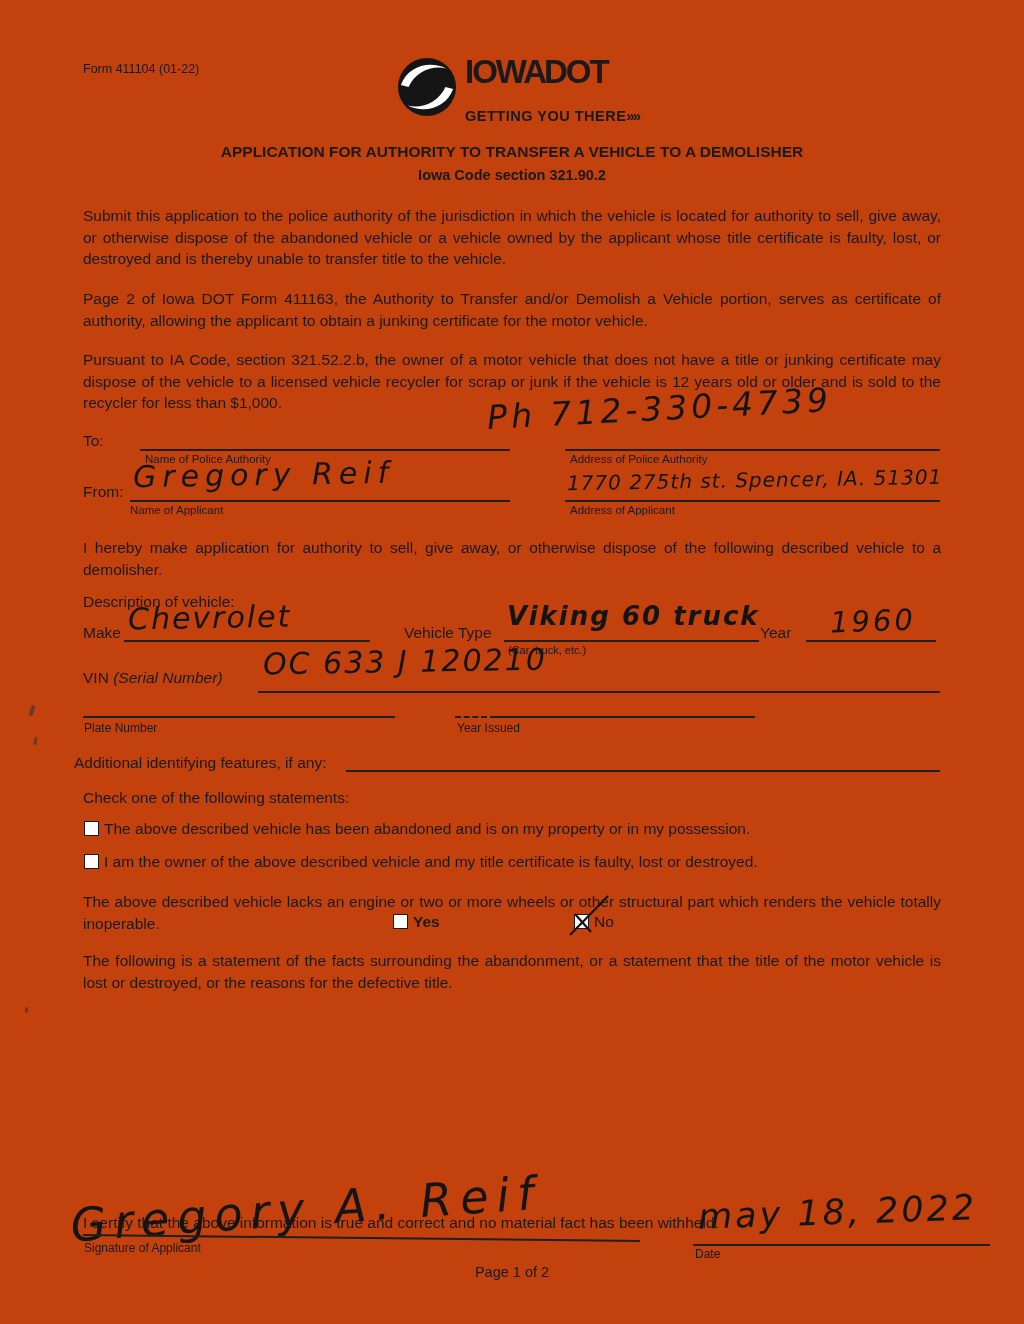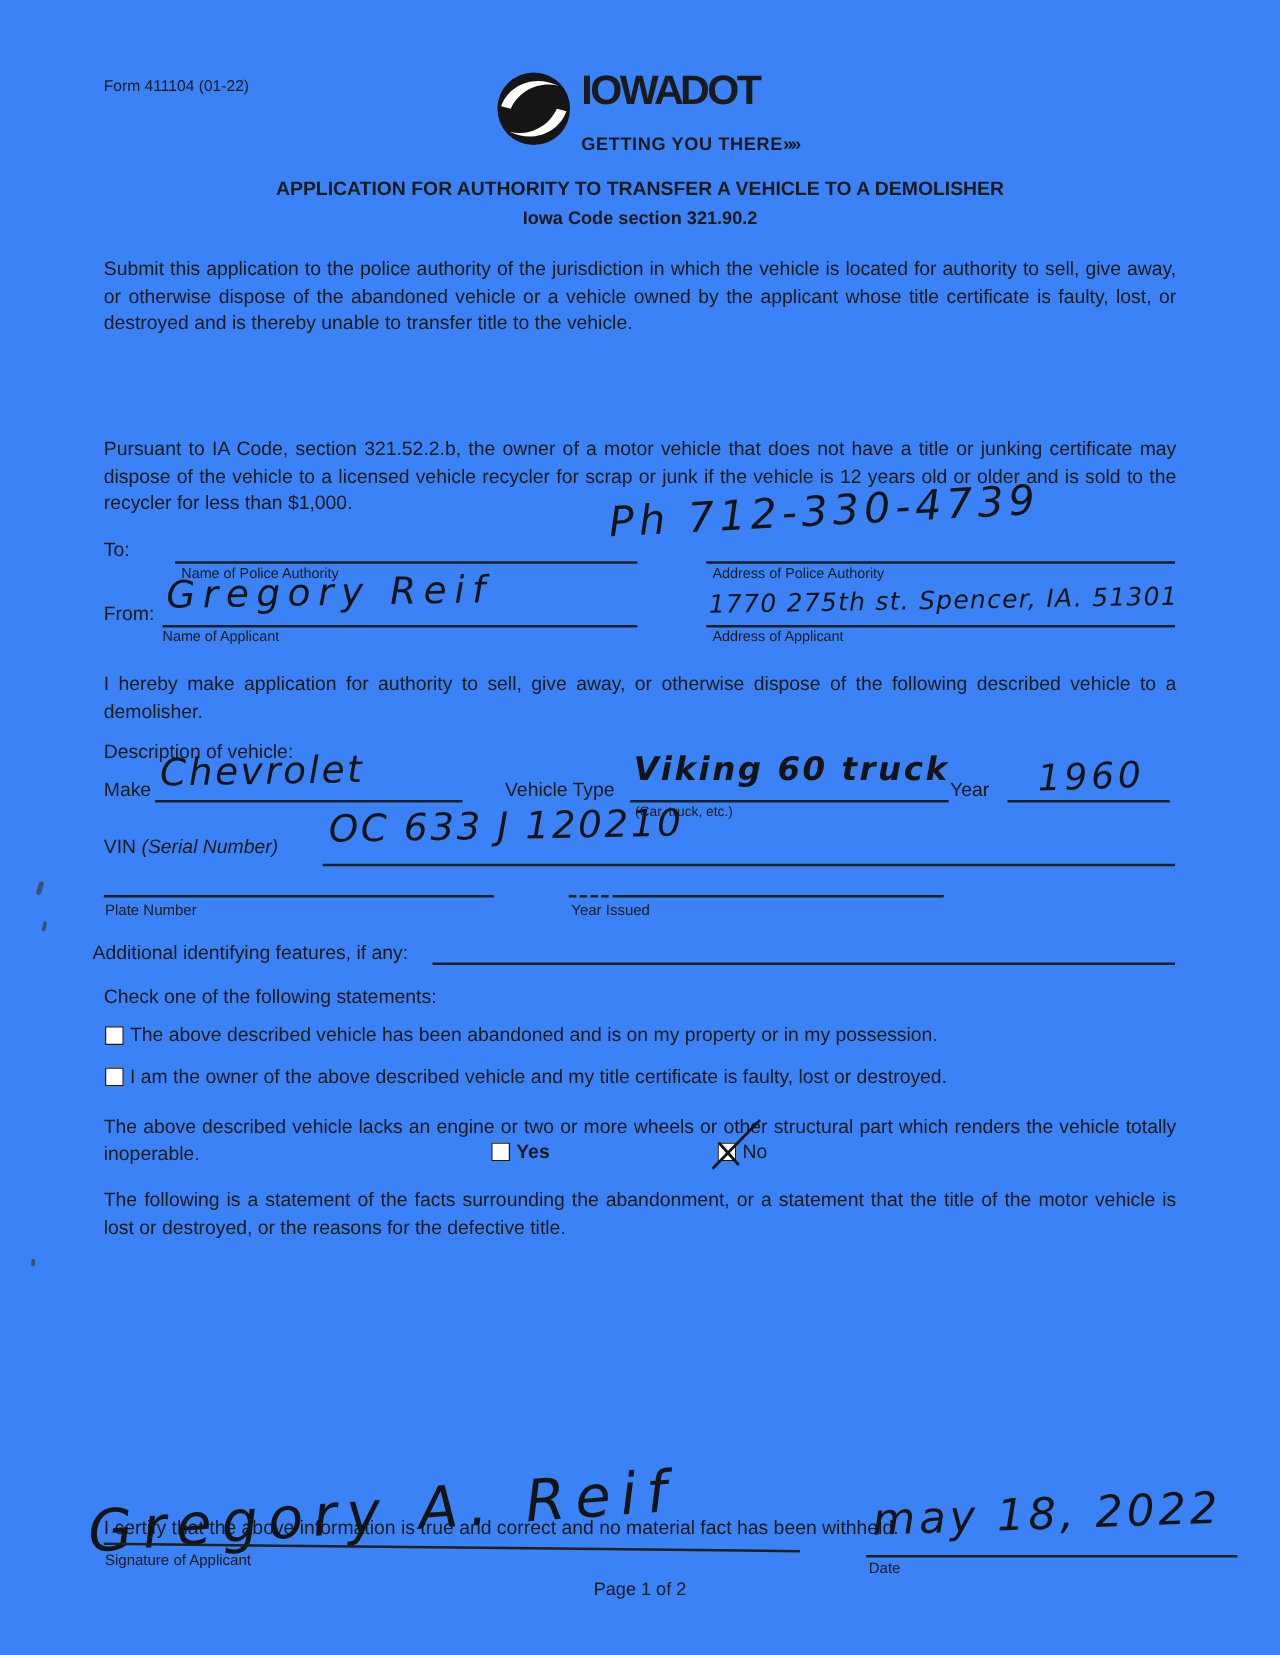--- a/index.html
+++ b/index.html
@@ -1,16 +1,16 @@
 <!DOCTYPE html>
 <html><head>
 <meta charset="utf-8">
 <style>
   html,body{margin:0;padding:0;background:#e8e8e8;}
-  #page{position:relative;width:1024px;height:1324px;margin:0 auto;background:#3b82f6;
+  #page{position:relative;width:1024px;height:1324px;margin:0 auto;background:#c2410c;
         font-family:"Liberation Sans", sans-serif;color:#1a1a1a;overflow:hidden;}
   .abs{position:absolute;}
   .t{font-size:15.5px;line-height:21.5px;}
   .just{text-align:justify;}
   .b{font-weight:bold;}
   .ctr{left:0;width:1024px;text-align:center;}
   .sub{font-size:11.5px;line-height:13px;}
   .line{height:0;border-top:2px solid #1f1f1f;}
   .dash{height:0;border-top:2px dashed #1f1f1f;}
   .hw{font-family:"DejaVu Sans", sans-serif;font-style:italic;color:#141414;white-space:nowrap;}
@@ -41,20 +41,21 @@
       <span class="tagline">
         <span>GETTING YOU THERE</span><span class="chev">»»</span>
       </span>
     </span>
   </div>
 
   <div class="abs ctr b" style="top:143px;font-size:15.5px;">APPLICATION FOR AUTHORITY TO TRANSFER A VEHICLE TO A DEMOLISHER</div>
   <div class="abs ctr b" style="top:167px;font-size:14.5px;">Iowa Code section 321.90.2</div>
 
   <div class="abs t just" style="left:83px;top:205px;width:858px;">Submit this application to the police authority of the jurisdiction in which the vehicle is located for authority to sell, give away, or otherwise dispose of the abandoned vehicle or a vehicle owned by the applicant whose title certificate is faulty, lost, or destroyed and is thereby unable to transfer title to the vehicle.</div>
+  <div class="abs t just" style="left:83px;top:288px;width:858px;">Page 2 of Iowa DOT Form 411163, the Authority to Transfer and/or Demolish a Vehicle portion, serves as certificate of authority, allowing the applicant to obtain a junking certificate for the motor vehicle.</div>
   <div class="abs t just" style="left:83px;top:349px;width:858px;">Pursuant to IA Code, section 321.52.2.b, the owner of a motor vehicle that does not have a title or junking certificate may dispose of the vehicle to a licensed vehicle recycler for scrap or junk if the vehicle is 12 years old or older and is sold to the recycler for less than $1,000.</div>
 
   <div class="abs hw" style="left:487px;top:389px;font-size:33px;letter-spacing:4px;transform:rotate(-3deg);">Ph 712-330-4739</div>
 
   <div class="abs t" style="left:83px;top:430px;">To:</div>
   <div class="abs line" style="left:140px;top:449px;width:370px;"></div>
   <div class="abs sub" style="left:145px;top:453px;">Name of Police Authority</div>
   <div class="abs line" style="left:565px;top:449px;width:375px;"></div>
   <div class="abs sub" style="left:570px;top:453px;">Address of Police Authority</div>
 

